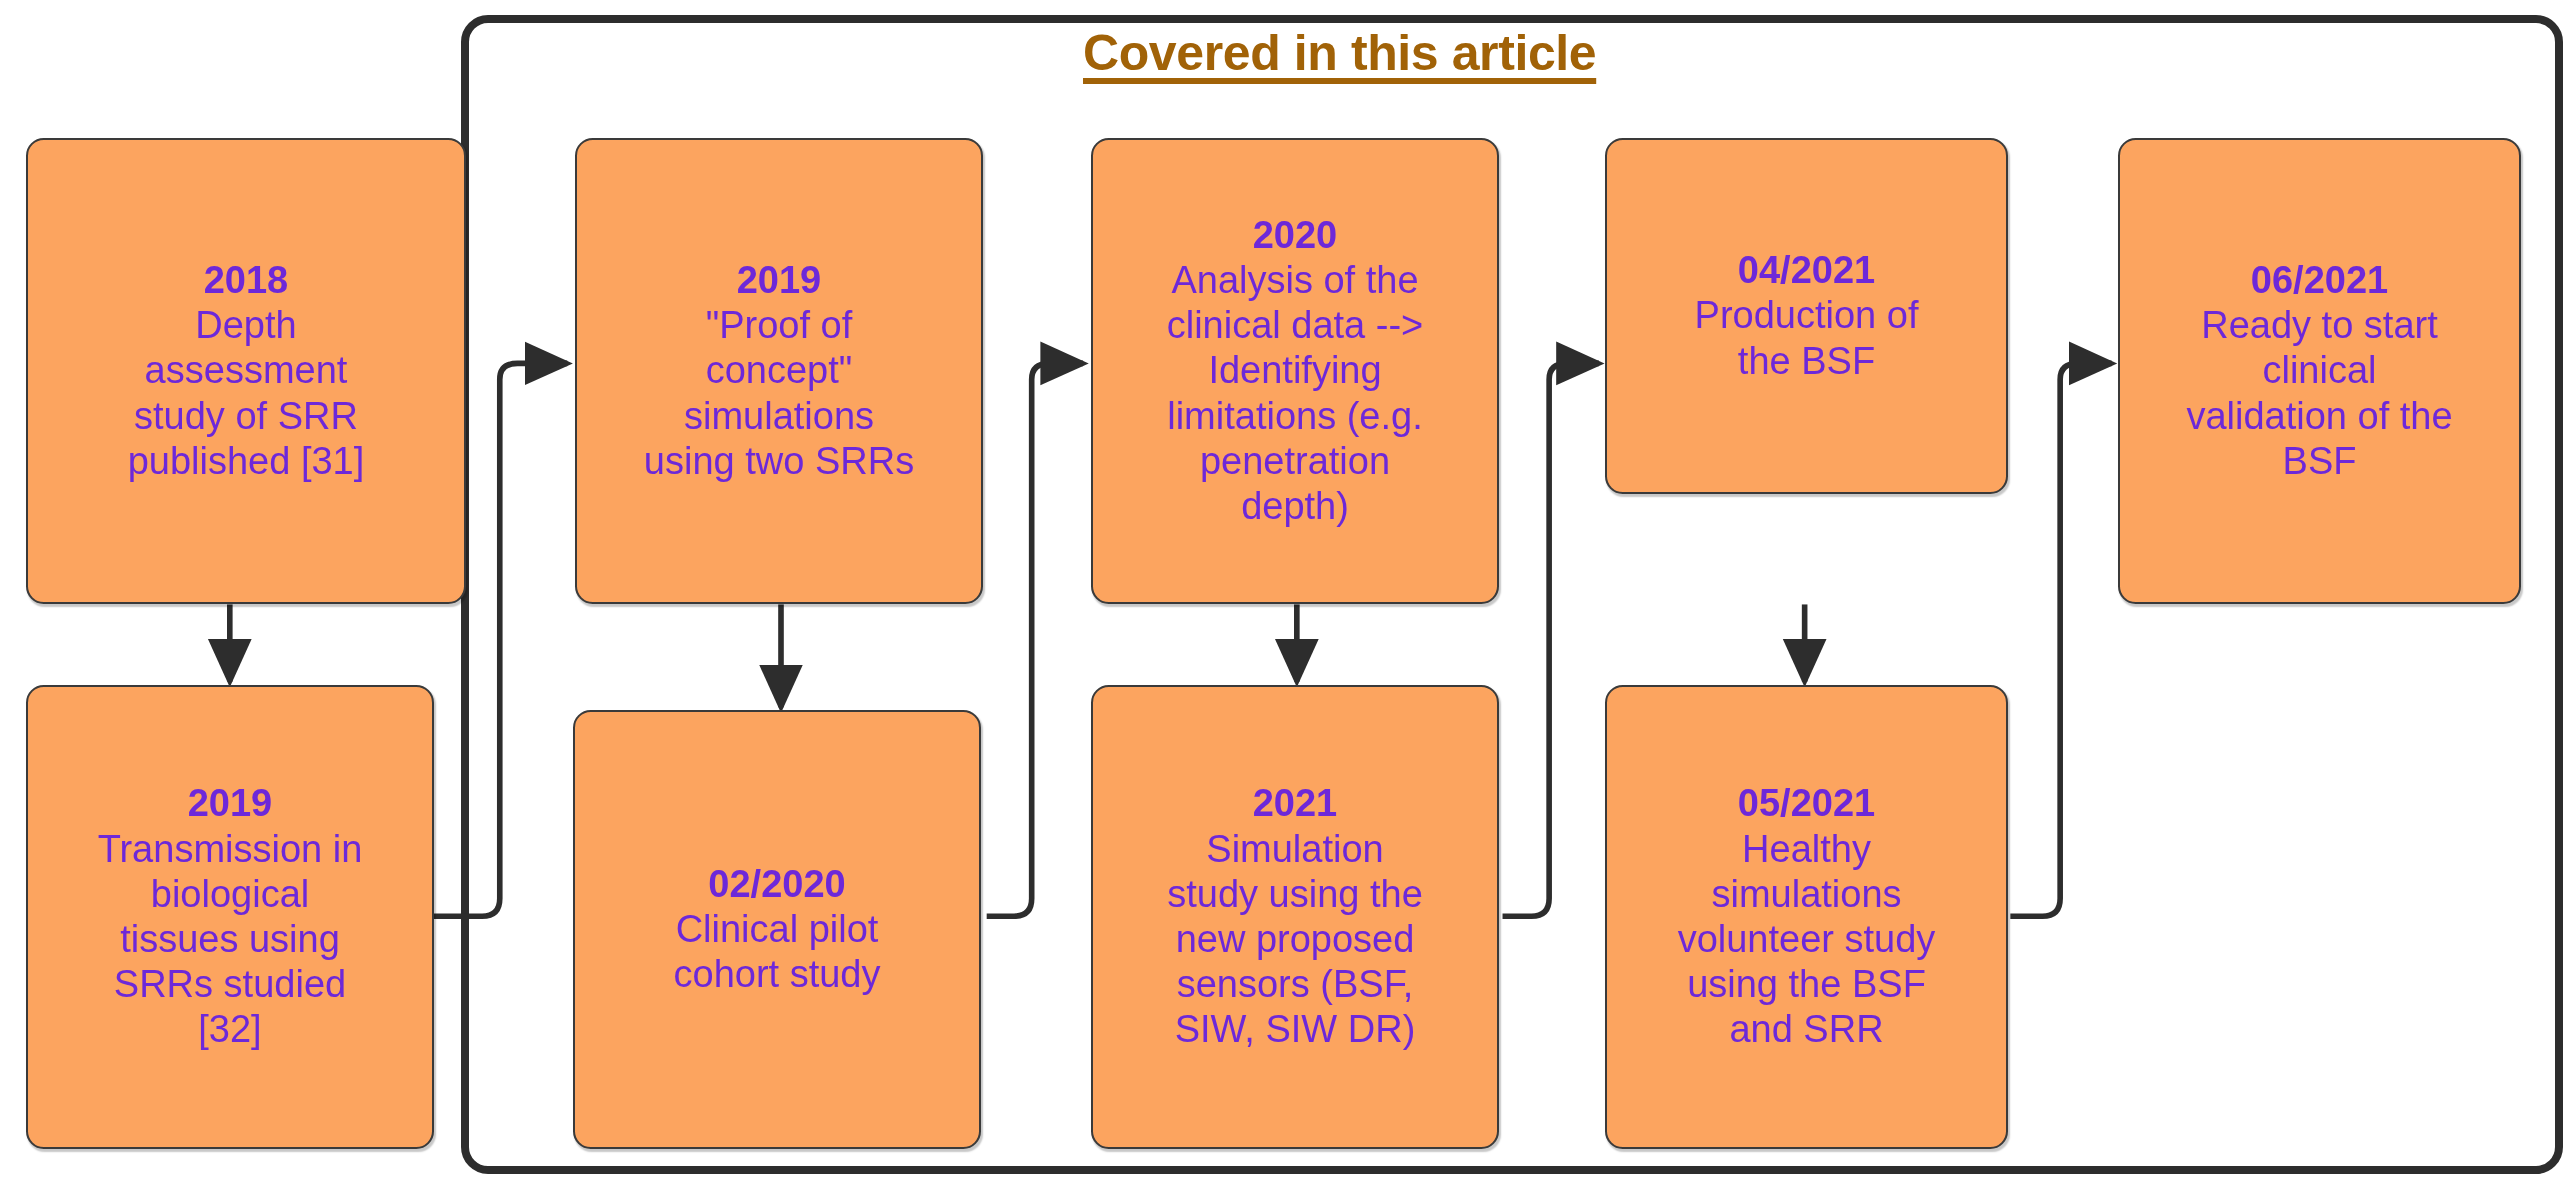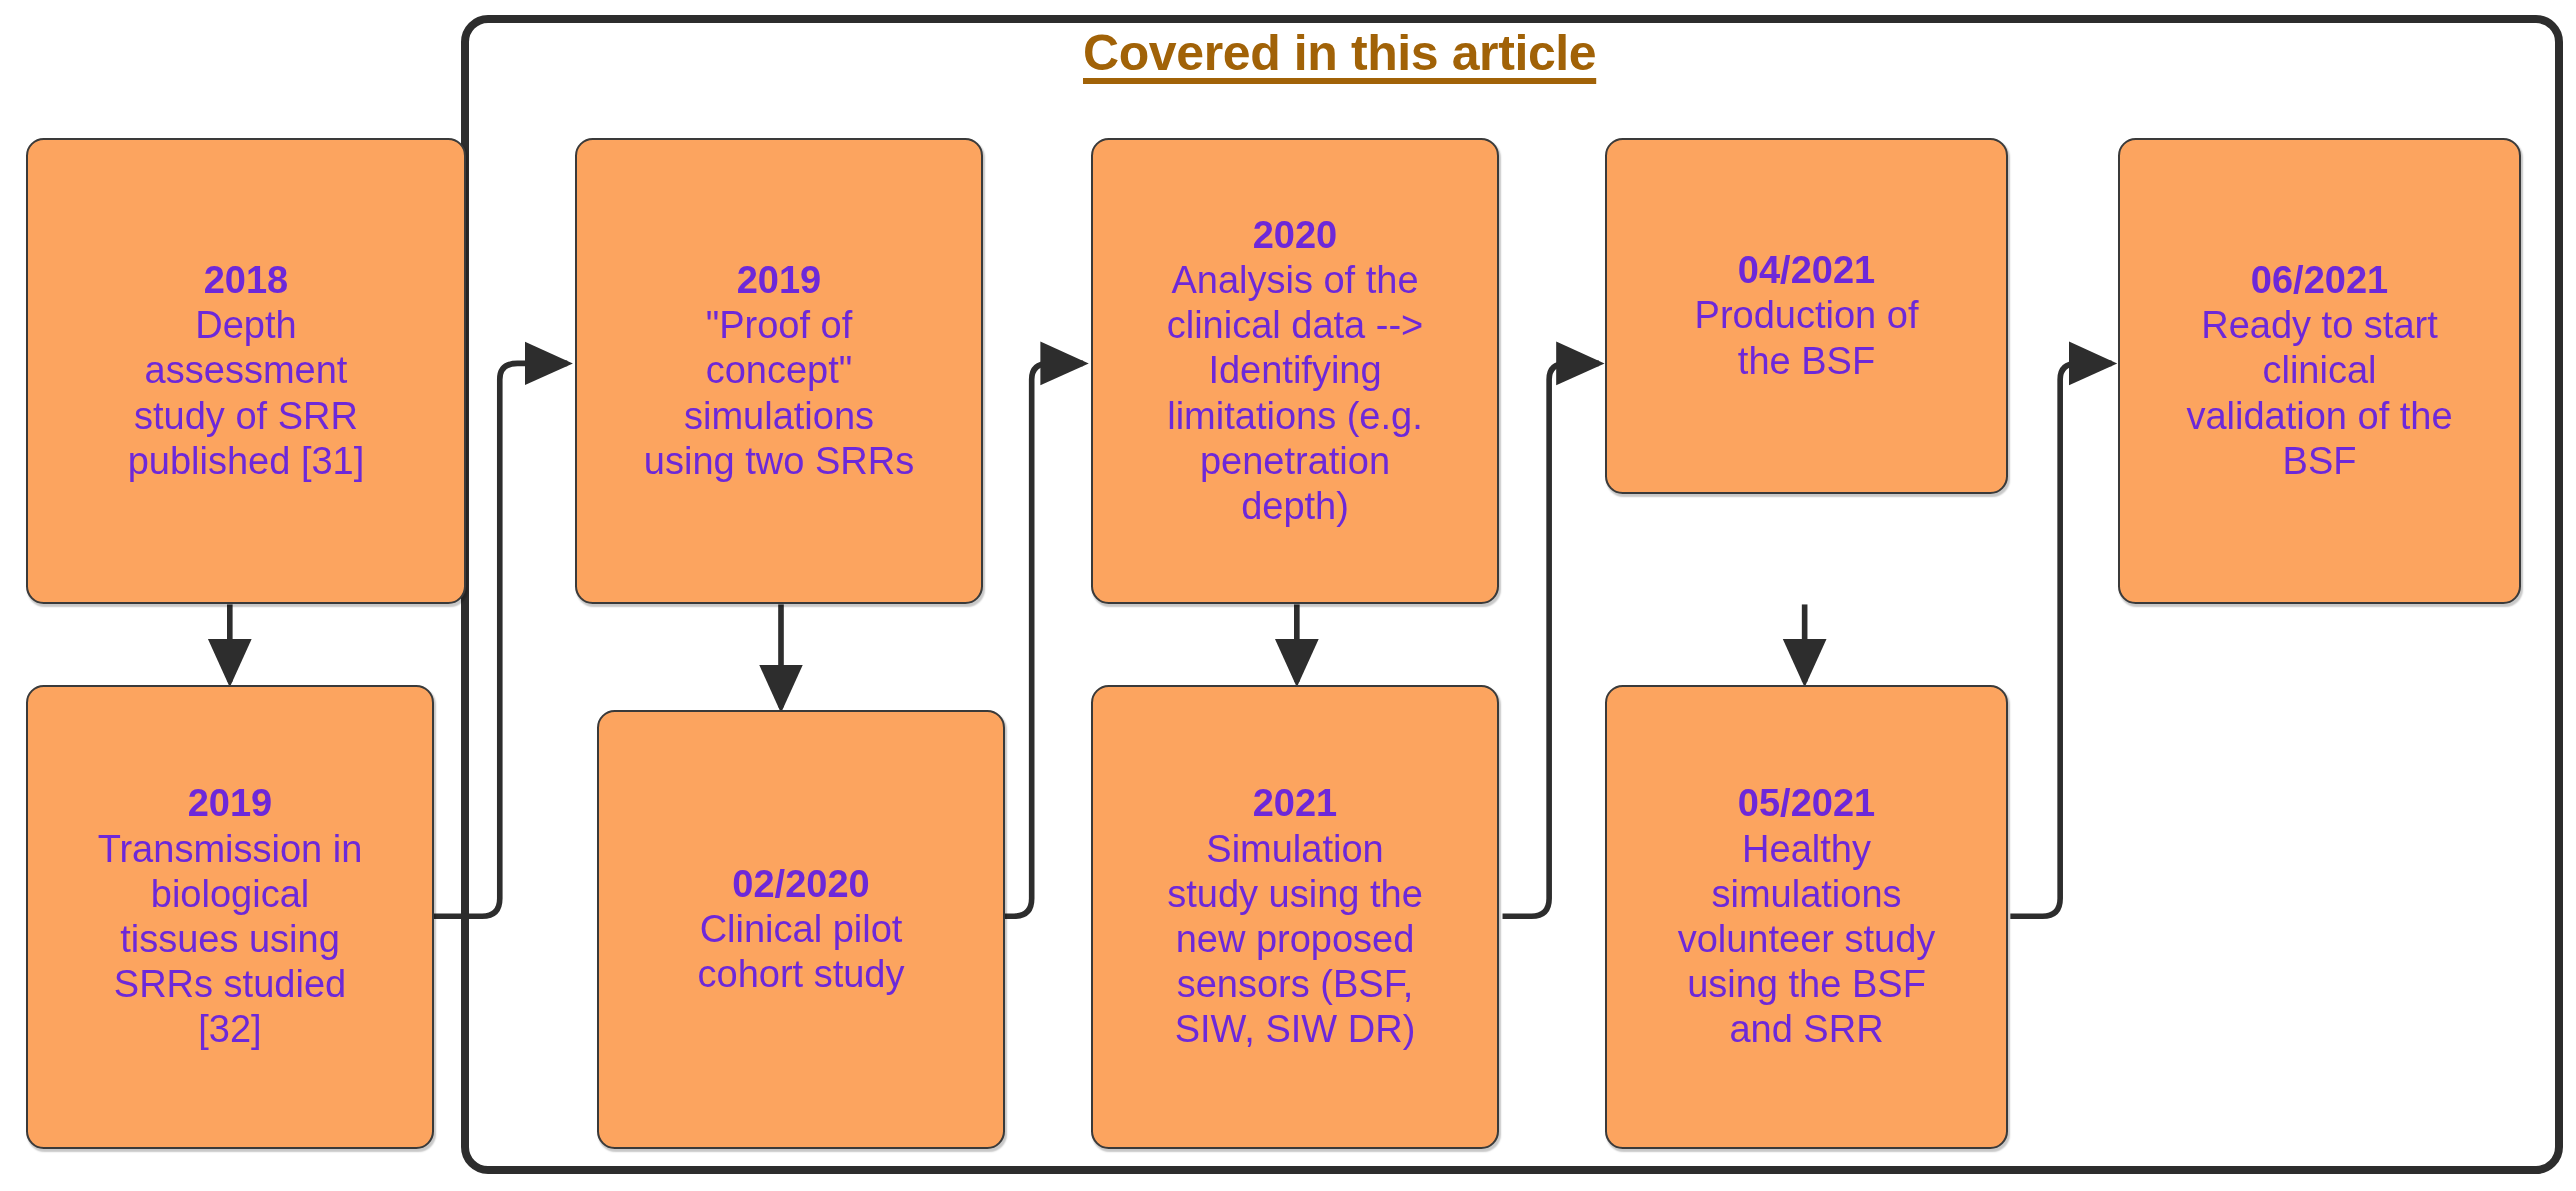--- a/index.html
+++ b/index.html
@@ -123,21 +123,21 @@
   </div>
 
   <div class="node" style="left:575px; top:138px; width:408px; height:466px;">
     <span class="year">2019</span>
     <span class="body">"Proof of
 concept"
 simulations
 using two SRRs</span>
   </div>
 
-  <div class="node" style="left:597px; top:710px; width:408px; height:439px;">
+  <div class="node" style="left:573px; top:710px; width:408px; height:439px;">
     <span class="year">02/2020</span>
     <span class="body">Clinical pilot
 cohort study</span>
   </div>
 
   <div class="node" style="left:1091px; top:138px; width:408px; height:466px;">
     <span class="year">2020</span>
     <span class="body">Analysis of the
 clinical data --&gt;
 Identifying

